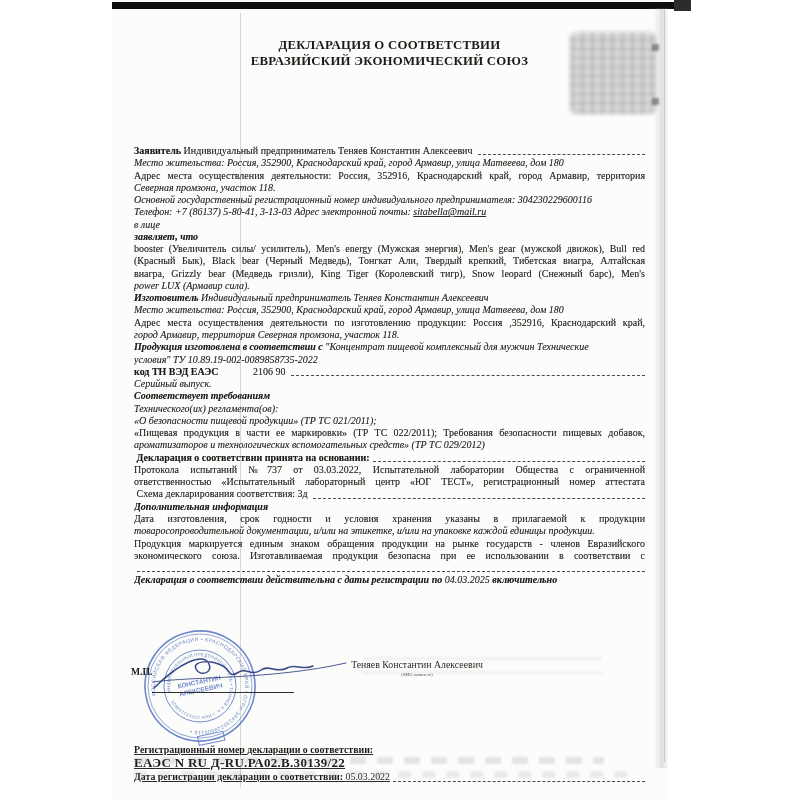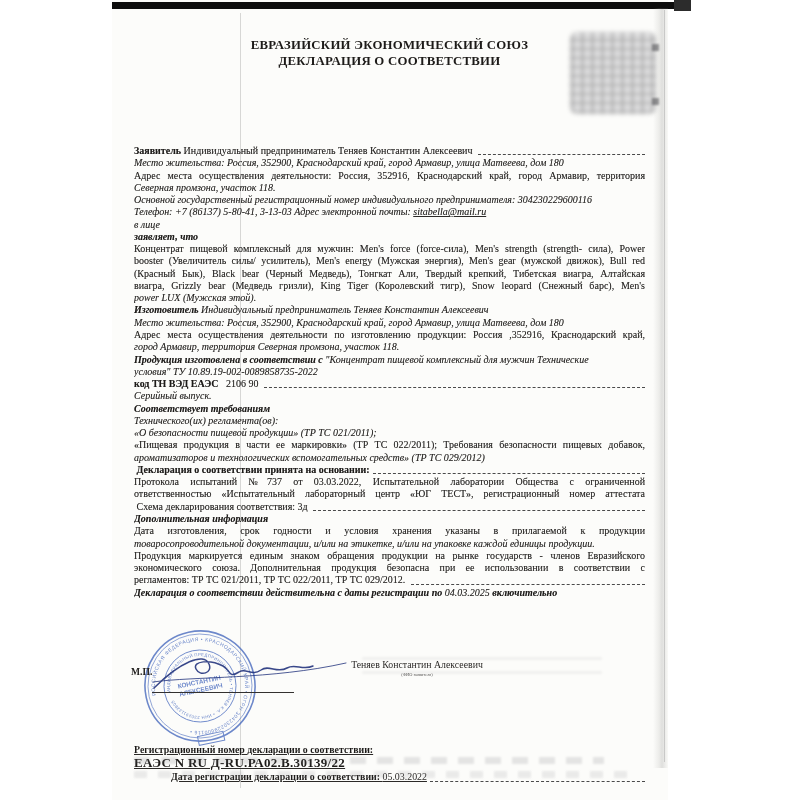--- a/index.html
+++ b/index.html
@@ -26,77 +26,76 @@
 
   #doc-lines{position:absolute;left:22px;top:145px;width:511px;font-size:10px;}
   .ln{height:12.27px;line-height:12.27px;overflow:hidden;
       text-shadow:0 0 .4px rgba(40,40,40,.45);}
   .ln.just{text-align:justify;text-align-last:justify;}
   .ln.left{text-align:left;font-style:italic;}
   .ln.flex{display:flex;align-items:baseline;white-space:pre;}
   .ln span{white-space:pre;}
   .b{font-weight:bold;color:#1d1b19;}
   .u-solid{text-decoration:underline;}
-  .u-dash{border-bottom:1px dashed #4a4a4a;padding-bottom:1px;}
+  .u-dash{border-bottom:1px dashed #4a4a4a;padding-bottom:1px;margin-left:27px;}
   .fill{flex:1 1 auto;border-bottom:1px dashed #4a4a4a;align-self:flex-end;margin:0 0 2px 3px;min-width:10px;}
 
   .mp{position:absolute;left:19px;top:666px;font-weight:bold;font-size:9.6px;color:#242220;}
   .sig-underline{position:absolute;left:40px;top:692px;width:142px;height:0;border-top:1.3px solid #33312f;}
   .stamp{position:absolute;left:26px;top:624px;width:124px;height:124px;opacity:.82;}
   .signature{position:absolute;left:38px;top:650px;width:210px;height:48px;}
   .sig-name{position:absolute;left:195px;top:659px;width:220px;text-align:center;font-size:9.8px;color:#2b2927;}
   .sig-caption{position:absolute;left:195px;top:672px;width:220px;text-align:center;font-size:6px;
                transform:scale(.72);transform-origin:center top;color:#5a5856;}
 
   .footer{position:absolute;left:22px;top:743px;width:511px;text-decoration:underline;}
   .f-row1{font-weight:bold;font-size:9.9px;line-height:13px;color:#1d1b19;}
   .f-row2{font-weight:bold;font-size:13px;line-height:14px;letter-spacing:.3px;color:#1d1b19;}
-  .f-row3{display:flex;align-items:flex-end;white-space:pre;font-size:9.9px;line-height:13.5px;margin-left:37px;}
+  .f-row3{display:flex;align-items:flex-end;white-space:pre;font-size:9.9px;line-height:13.5px;}
 
   .ghost{position:absolute;filter:blur(1.1px);opacity:.35;}
   .ghost.g1{left:22px;top:757px;width:470px;height:7px;
     background:repeating-linear-gradient(90deg,rgba(120,120,125,.5) 0 16px,transparent 16px 27px);}
   .ghost.g2{left:22px;top:771px;width:500px;height:7px;
     background:repeating-linear-gradient(90deg,rgba(125,125,130,.4) 0 13px,transparent 13px 24px);}
   .ghost.g3{left:250px;top:648px;width:240px;height:34px;opacity:.16;
     background:repeating-linear-gradient(0deg,transparent 0 8px,rgba(110,110,115,.5) 8px 11px,transparent 11px 14px);}
 </style>
 </head>
 <body>
 
 <div class="page">
   <div class="topbar"></div>
   <div class="topbar-notch"></div>
   <div class="fold-line"></div>
   <div class="right-edge-band"></div>
   <div class="right-edge-line"></div>
 
   <div class="title">
+    <div>ДЕКЛАРАЦИЯ О СООТВЕТСТВИИ</div>
     <div>ЕВРАЗИЙСКИЙ ЭКОНОМИЧЕСКИЙ СОЮЗ</div>
-    <div>ДЕКЛАРАЦИЯ О СООТВЕТСТВИИ</div>
   </div>
 
   <div class="qr"></div>
   <div class="qr-dot" style="left:540px;top:44px;"></div>
   <div class="qr-dot" style="left:540px;top:98px;"></div>
 
   <div id="doc-lines">
       <div class="ln flex"><span class="b">Заявитель </span><span>Индивидуальный предприниматель Теняев Константин Алексеевич </span><span class="fill"></span></div>
       <div class="ln left"><span>Место жительства: Россия, 352900, Краснодарский край, город Армавир, улица Матвеева, дом 180</span></div>
       <div class="ln just"><span>Адрес места осуществления деятельности: Россия, 352916, Краснодарский край, город Армавир, территория</span></div>
       <div class="ln left"><span>Северная промзона, участок 118.</span></div>
       <div class="ln left"><span>Основной государственный регистрационный номер индивидуального предпринимателя: 304230229600116</span></div>
       <div class="ln left"><span>Телефон: +7 (86137) 5-80-41, 3-13-03 Адрес электронной почты: </span><span class="u-solid">sitabella@mail.ru</span></div>
       <div class="ln left"><span>в лице</span></div>
       <div class="ln left"><span class="b">заявляет, что</span></div>
-      <div class="ln just"><span>Концентрат пищевой комплексный для мужчин: Men's force (force-сила), Men's strength (strength- сила), Power</span></div>
       <div class="ln just"><span>booster (Увеличитель силы/ усилитель), Men's energy (Мужская энергия), Men's gear (мужской движок), Bull red</span></div>
       <div class="ln just"><span>(Красный Бык), Black bear (Черный Медведь), Тонгкат Али, Твердый крепкий, Тибетская виагра, Алтайская</span></div>
       <div class="ln just"><span>виагра, Grizzly bear (Медведь гризли), King Tiger (Королевский тигр), Snow leopard (Снежный барс), Men's</span></div>
-      <div class="ln left"><span>power LUX (Мужская этой).</span></div>
+      <div class="ln left"><span>power LUX (Армавир сила).</span></div>
       <div class="ln left"><span class="b">Изготовитель </span><span>Индивидуальный предприниматель Теняев Константин Алексеевич</span></div>
       <div class="ln left"><span>Место жительства: Россия, 352900, Краснодарский край, город Армавир, улица Матвеева, дом 180</span></div>
       <div class="ln just"><span>Адрес места осуществления деятельности по изготовлению продукции: Россия ,352916, Краснодарский край,</span></div>
       <div class="ln left"><span>город Армавир, территория Северная промзона, участок 118.</span></div>
       <div class="ln left"><span class="b">Продукция изготовлена в соответствии с </span><span>"Концентрат пищевой комплексный для мужчин Технические</span></div>
       <div class="ln left"><span>условия" ТУ 10.89.19-002-0089858735-2022</span></div>
       <div class="ln flex"><span class="b">код ТН ВЭД ЕАЭС</span><span class="u-dash">   2106 90 </span><span class="fill"></span></div>
       <div class="ln left"><span>Серийный выпуск.</span></div>
       <div class="ln left"><span class="b">Соответствует требованиям</span></div>
       <div class="ln left"><span>Технического(их) регламента(ов):</span></div>
@@ -104,22 +103,22 @@
       <div class="ln just"><span>«Пищевая продукция в части ее маркировки» (ТР ТС 022/2011); Требования безопасности пищевых добавок,</span></div>
       <div class="ln left"><span>ароматизаторов и технологических вспомогательных средств» (ТР ТС 029/2012)</span></div>
       <div class="ln flex"><span class="b"> Декларация о соответствии принята на основании:</span><span class="fill"></span></div>
       <div class="ln just"><span>Протокола испытаний №737 от 03.03.2022, Испытательной лаборатории Общества с ограниченной</span></div>
       <div class="ln just"><span>ответственностью «Испытательный лабораторный центр «ЮГ ТЕСТ», регистрационный номер аттестата</span></div>
       <div class="ln flex"><span> Схема декларирования соответствия: 3д </span><span class="fill"></span></div>
       <div class="ln left"><span class="b">Дополнительная информация</span></div>
       <div class="ln just"><span>Дата изготовления, срок годности и условия хранения указаны в прилагаемой к продукции</span></div>
       <div class="ln left"><span>товаросопроводительной документации, и/или на этикетке, и/или на упаковке каждой единицы продукции.</span></div>
       <div class="ln just"><span>Продукция маркируется единым знаком обращения продукции на рынке государств - членов Евразийского</span></div>
-      <div class="ln just"><span>экономического союза. Дополнительная продукция безопасна при ее использовании в соответствии с</span></div>
-      <div class="ln flex"><span>регламентов: ТР ТС 021/2011, ТР ТС 022/2011, ТР ТС 029/2012. </span><span class="fill"></span></div>
+      <div class="ln just"><span>экономического союза. Изготавливаемая продукция безопасна при ее использовании в соответствии с</span></div>
+      <div class="ln flex"><span class="fill"></span></div>
       <div class="ln left"><span class="b">Декларация о соответствии действительна с даты регистрации по </span><span>04.03.2025</span><span class="b"> включительно</span></div>
     </div>
 
   <svg class="stamp" viewBox="0 0 124 124">
     <g transform="rotate(-12 62 62)" fill="none" stroke="#4e6fc0">
       <circle cx="62" cy="62" r="55" stroke-width="1.6"></circle>
       <circle cx="62" cy="62" r="52" stroke-width=".7"></circle>
       <circle cx="62" cy="62" r="36" stroke-width=".9"></circle>
       <rect x="49" y="111" width="26" height="9" stroke-width="1"></rect>
       <defs>

